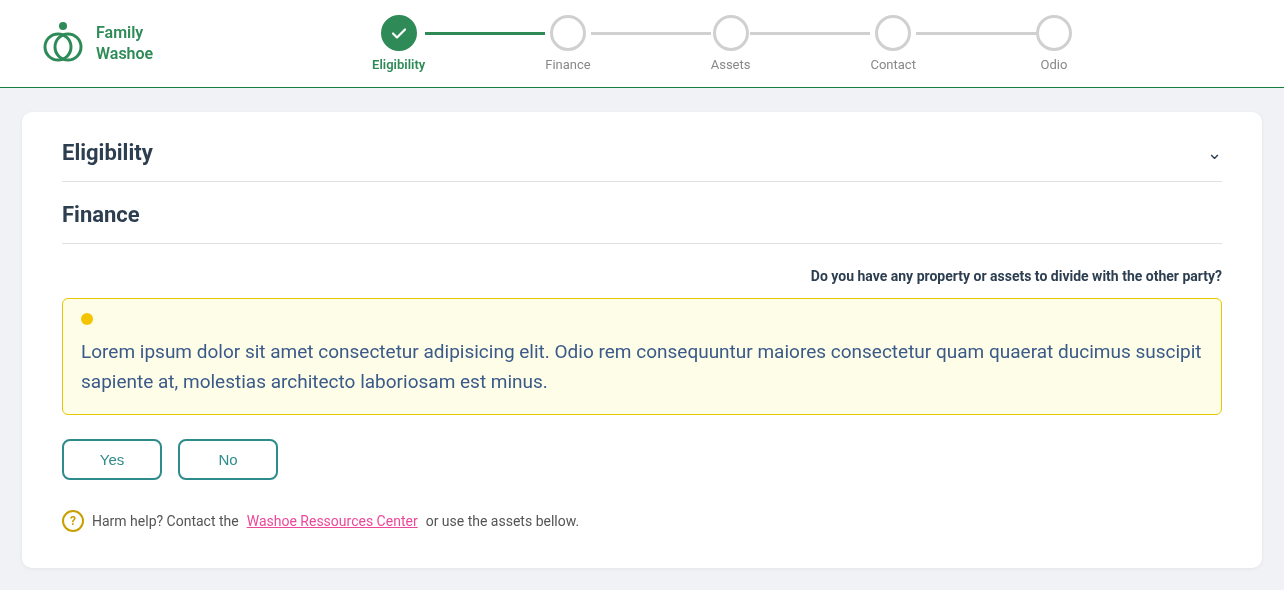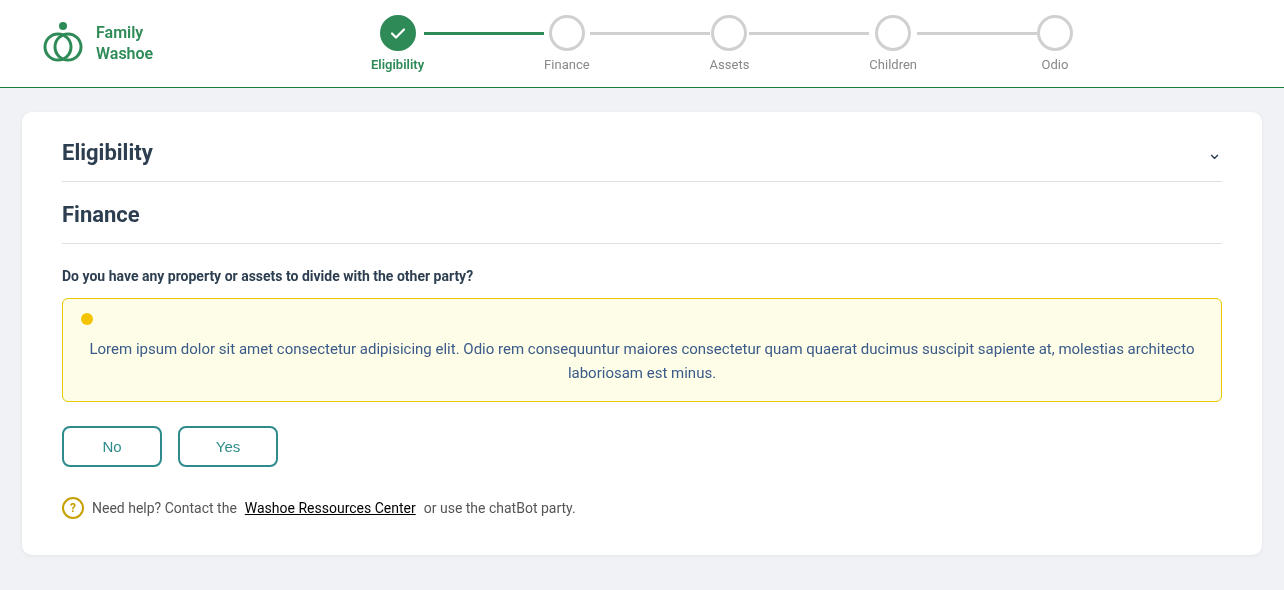--- a/index.html
+++ b/index.html
@@ -131,43 +131,43 @@
       font-size: 22px;
       font-weight: 700;
       color: #2c3e50;
     }
 
     .question-label {
       font-size: 14px;
       font-weight: 700;
       color: #2c3e50;
       margin-bottom: 14px;
+      text-align: right;
     }
 
     
     .info-box {
       background: #fefde7;
       border: 1.5px solid #e6c800;
       border-radius: 6px;
       padding: 14px 18px 16px;
       margin-bottom: 24px;
     }
     .info-dot {
       width: 12px;
       height: 12px;
       background: #f5c400;
       border-radius: 50%;
       display: inline-block;
       margin-bottom: 8px;
     }
     .info-text {
-      font-size: 15px;
+      font-size: 19px;
       color: #3a5a8a;
       line-height: 1.6;
-      text-align: center;
     }
 
     
     .btn-group {
       display: flex;
       gap: 16px;
       margin-bottom: 30px;
     }
     .btn {
       border: 2px solid #2e8b8b;
@@ -196,21 +196,21 @@
       border: 2px solid #c8a000;
       color: #c8a000;
       display: flex;
       align-items: center;
       justify-content: center;
       font-size: 12px;
       font-weight: 700;
       flex-shrink: 0;
     }
     .help-link {
-      color: #000000;
+      color: #ec4899;
       text-decoration: underline;
     }
   </style>
 </head>
 <body>
 
 <header class="header">
   <div class="logo-area">
 
     <svg class="logo-icon" viewBox="0 0 46 46" fill="none" xmlns="http://www.w3.org/2000/svg">
@@ -250,21 +250,21 @@
 
       <div class="step">
         <div class="step-circle"></div>
         <div class="step-label">Assets</div>
       </div>
 
       <div class="step-connector"></div>
 
       <div class="step">
         <div class="step-circle"></div>
-        <div class="step-label">Children</div>
+        <div class="step-label">Contact</div>
       </div>
 
       <div class="step-connector"></div>
 
       <div class="step">
         <div class="step-circle"></div>
         <div class="step-label">Odio</div>
       </div>
     </div>
   </div>
@@ -283,25 +283,25 @@
     </div>
 
     <p class="question-label">Do you have any property or assets to divide with the other party?</p>
 
     <div class="info-box">
       <div><span class="info-dot"></span></div>
       <p class="info-text">Lorem ipsum dolor sit amet consectetur adipisicing elit. Odio rem consequuntur maiores consectetur quam quaerat ducimus suscipit sapiente at, molestias architecto laboriosam est minus.</p>
     </div>
 
     <div class="btn-group">
+      <button class="btn">Yes</button>
       <button class="btn">No</button>
-      <button class="btn">Yes</button>
     </div>
 
     <div class="help-row">
       <div class="help-icon">?</div>
-      <span>Need help?  Contact the </span>
+      <span>Harm help?  Contact the </span>
       <a href="#" class="help-link">Washoe Ressources Center</a>
-      <span> or use the chatBot party.</span>
+      <span> or use the assets bellow.</span>
     </div>
 
   </div>
 </main>
 
 </body></html>

